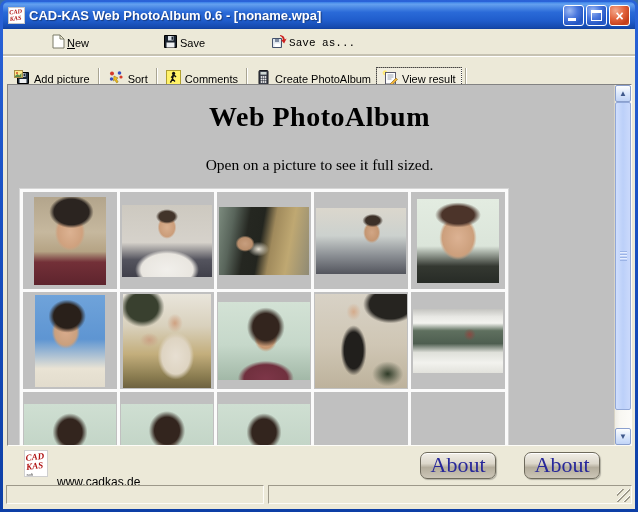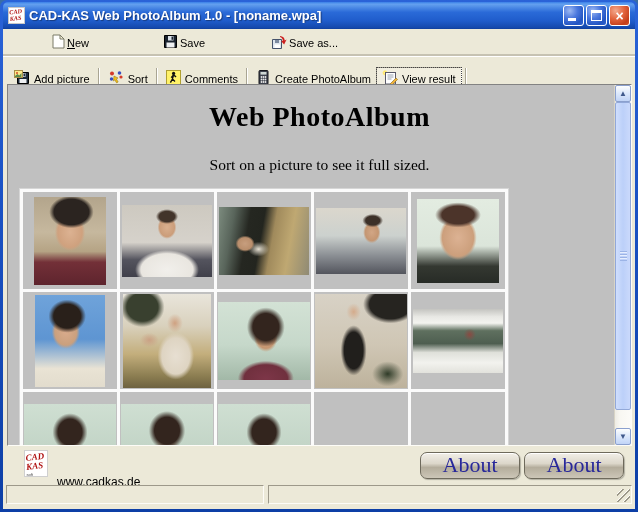--- a/index.html
+++ b/index.html
@@ -47,21 +47,21 @@
   .sb-down{bottom:0;}
   .sb-thumb{position:absolute;left:0;top:17px;width:16px;height:308px;border:1px solid #92a8d8;border-radius:2px;
     background:linear-gradient(90deg,#cfdefe 0%,#bcd0f9 50%,#cad9fc 100%);}
   .sb-grip{position:absolute;left:4px;top:50%;margin-top:-5px;width:7px;height:10px;
     background:repeating-linear-gradient(180deg,#9cb4e6 0 1px,#e6eefe 1px 2px,transparent 2px 3px);}
 
   
   .footerbar{position:absolute;left:0;top:417px;width:100%;height:37px;}
   .cadkas-logo{position:absolute;left:21px;top:4px;width:24px;height:27px;}
   .website{position:absolute;left:54px;top:29px;font-size:12px;color:#000;}
-  .pill-btn{position:absolute;top:6px;width:100px;height:27px;border:1px solid #6e6a5c;border-radius:7px;
+  .pill-btn{position:absolute;top:6px;width:76px;height:27px;border:1px solid #6e6a5c;border-radius:7px;
     background:linear-gradient(180deg,#f2efe8 0%,#dcd7ca 42%,#b4ad9c 58%,#ccc6b7 100%);
     box-shadow:inset 0 1px 0 #fff, 1px 1px 1px rgba(0,0,0,.25);
     color:#28289a;font-family:"Liberation Serif","DejaVu Serif",serif;font-size:22px;text-align:center;line-height:24px;cursor:default;}
   .btn-about{left:417px;}
   .btn-quit{left:521px;}
 
   
   .statusbar{position:absolute;left:0;top:454px;width:100%;height:23px;display:flex;gap:4px;padding:2px 3px 0 3px;}
   .status-panel{height:19px;border:1px solid;border-color:#9d998a #fdfcf7 #fdfcf7 #9d998a;background:#ece9d8;position:relative;}
   .sp-left{width:258px;flex:0 0 auto;}
@@ -75,21 +75,21 @@
 <div class="window">
 
   <div class="titlebar">
     <span class="app-icon">
       <svg width="17" height="17" viewBox="0 0 17 17">
           <rect x="0.5" y="0.5" width="16" height="16" fill="#ffffff" stroke="#c8c8c8"></rect>
           <text x="1.5" y="7.5" font-size="6.2" font-weight="bold" font-style="italic" fill="#b01212" font-family="serif" transform="rotate(-7 2 7)">CAD</text>
           <text x="2" y="14" font-size="6.2" font-weight="bold" font-style="italic" fill="#b01212" font-family="serif" transform="rotate(-7 2 14)">KAS</text>
         </svg>
     </span>
-    <span class="title-text">CAD-KAS Web PhotoAlbum 1.0 - [noname.wpa]</span>
+    <span class="title-text">CAD-KAS Web PhotoAlbum 0.6 - [noname.wpa]</span>
     <span class="win-controls">
       <span class="wc wc-blue">
           <span class="wc-min-glyph"></span>
         </span>
       <span class="wc wc-blue">
           <span class="wc-max-glyph"></span>
         </span>
       <span class="wc wc-close">
           <span>×</span>
         </span>
@@ -108,21 +108,21 @@
       </div>
       <div class="tb1-item" style="margin-left:66px;">
         <span><svg width="15" height="15" viewBox="0 0 15 15">
               <path d="M1.5 1.5h12v12h-12z" fill="#19222e" stroke="#000"></path>
               <rect x="5" y="2" width="5.5" height="4.5" fill="#d9e0e8"></rect>
               <rect x="8.5" y="2.6" width="1.6" height="3.2" fill="#19222e"></rect>
               <rect x="3.5" y="8.5" width="8" height="5" fill="#eef0f2"></rect>
             </svg></span>
         <span>Save</span>
       </div>
-      <div class="tb1-item" style="margin-left:58px;">
+      <div class="tb1-item" style="margin-left:58px;font-family:Liberation Mono, monospace;">
         <span><svg width="16" height="16" viewBox="0 0 16 16">
               <path d="M1.5 5.5h9v9h-9z" fill="#dfe6ee" stroke="#45526b"></path>
               <rect x="4" y="6" width="4" height="3" fill="#7d8ba0"></rect>
               <rect x="3.5" y="10.5" width="5.5" height="3.5" fill="#fff"></rect>
               <path d="M9 2c3 .2 4.5 1.8 4.8 4.5l1.8-1-2.5 5-3-3.6 1.8-.1C11.6 4.6 10.7 3.4 9 3z" fill="#cc1f1f"></path>
             </svg></span>
         <span>Save as...</span>
       </div>
     </div>
 
@@ -187,21 +187,21 @@
               <path d="M8.5 13.5l5.5-5.5 1.5 1.5-5.5 5.5-2 .5z" fill="#f2b53a" stroke="#8a6414" stroke-width=".6"></path>
             </svg></span>
         <span>View result</span>
       </div>
       <div class="tb2-sep"></div>
     </div>
 
     <div class="main-area">
       <div class="webview">
         <div class="page-title">Web PhotoAlbum</div>
-        <div class="instruction">Sort on a picture to see it full sized.</div>
+        <div class="instruction">Open on a picture to see it full sized.</div>
         <table class="photo-grid">
           <tbody>
               <tr>
             <td><span class="photo" style="width:72px;height:88px;background:radial-gradient(ellipse 30px 22px at 52% 17%,#2b2420 0%,#2b2420 58%,rgba(43,36,32,0) 74%),radial-gradient(ellipse 21px 26px at 50% 40%,#dcb292 0%,#cfa17e 58%,rgba(207,161,126,0) 72%),linear-gradient(180deg,#b3a58c 0%,#c6b89e 40%,#b5a384 62%,#733038 74%,#5e242d 100%)"></span></td>
             <td><span class="photo" style="width:90px;height:72px;background:radial-gradient(ellipse 15px 10px at 50% 16%,#42342a 0%,#42342a 52%,rgba(66,52,42,0) 74%),radial-gradient(ellipse 13px 16px at 50% 31%,#d9af8e 0%,#cb9d7a 58%,rgba(203,157,122,0) 72%),radial-gradient(ellipse 42px 26px at 50% 90%,#f1efeb 0%,#e9e6e0 62%,rgba(233,230,224,0) 76%),linear-gradient(180deg,#cdc9c0 0%,#d6d2cb 52%,#54545e 76%,#40404a 100%)"></span></td>
             <td><span class="photo" style="width:90px;height:68px;background:radial-gradient(ellipse 13px 11px at 29% 54%,#c79e7e 0%,#b98e6c 55%,rgba(185,142,108,0) 74%),radial-gradient(ellipse 14px 10px at 44% 62%,#e6e0d2 0%,rgba(230,224,210,0) 74%),linear-gradient(100deg,#7c8b7e 0%,#59655b 16%,#252721 32%,#23251f 46%,#a08a5c 58%,#bfa872 76%,#8f8a74 100%)"></span></td>
             <td><span class="photo" style="width:90px;height:66px;background:radial-gradient(ellipse 14px 9px at 63% 19%,#3c3028 0%,#3c3028 50%,rgba(60,48,40,0) 74%),radial-gradient(ellipse 12px 15px at 62% 37%,#d2a685 0%,#c49672 55%,rgba(196,150,114,0) 72%),linear-gradient(180deg,#dbd7cd 0%,#ccd1ce 42%,#8b8f94 72%,#53555d 100%)"></span></td>
             <td><span class="photo" style="width:82px;height:84px;background:radial-gradient(ellipse 31px 17px at 50% 19%,#4c342a 0%,#4c342a 52%,rgba(76,52,42,0) 74%),radial-gradient(ellipse 26px 31px at 50% 46%,#dcb293 0%,#cc9f7c 60%,rgba(204,159,124,0) 72%),linear-gradient(180deg,#e3ece1 0%,#dbe5da 56%,#343831 80%,#272b26 100%)"></span></td>
           </tr>
           <tr>

